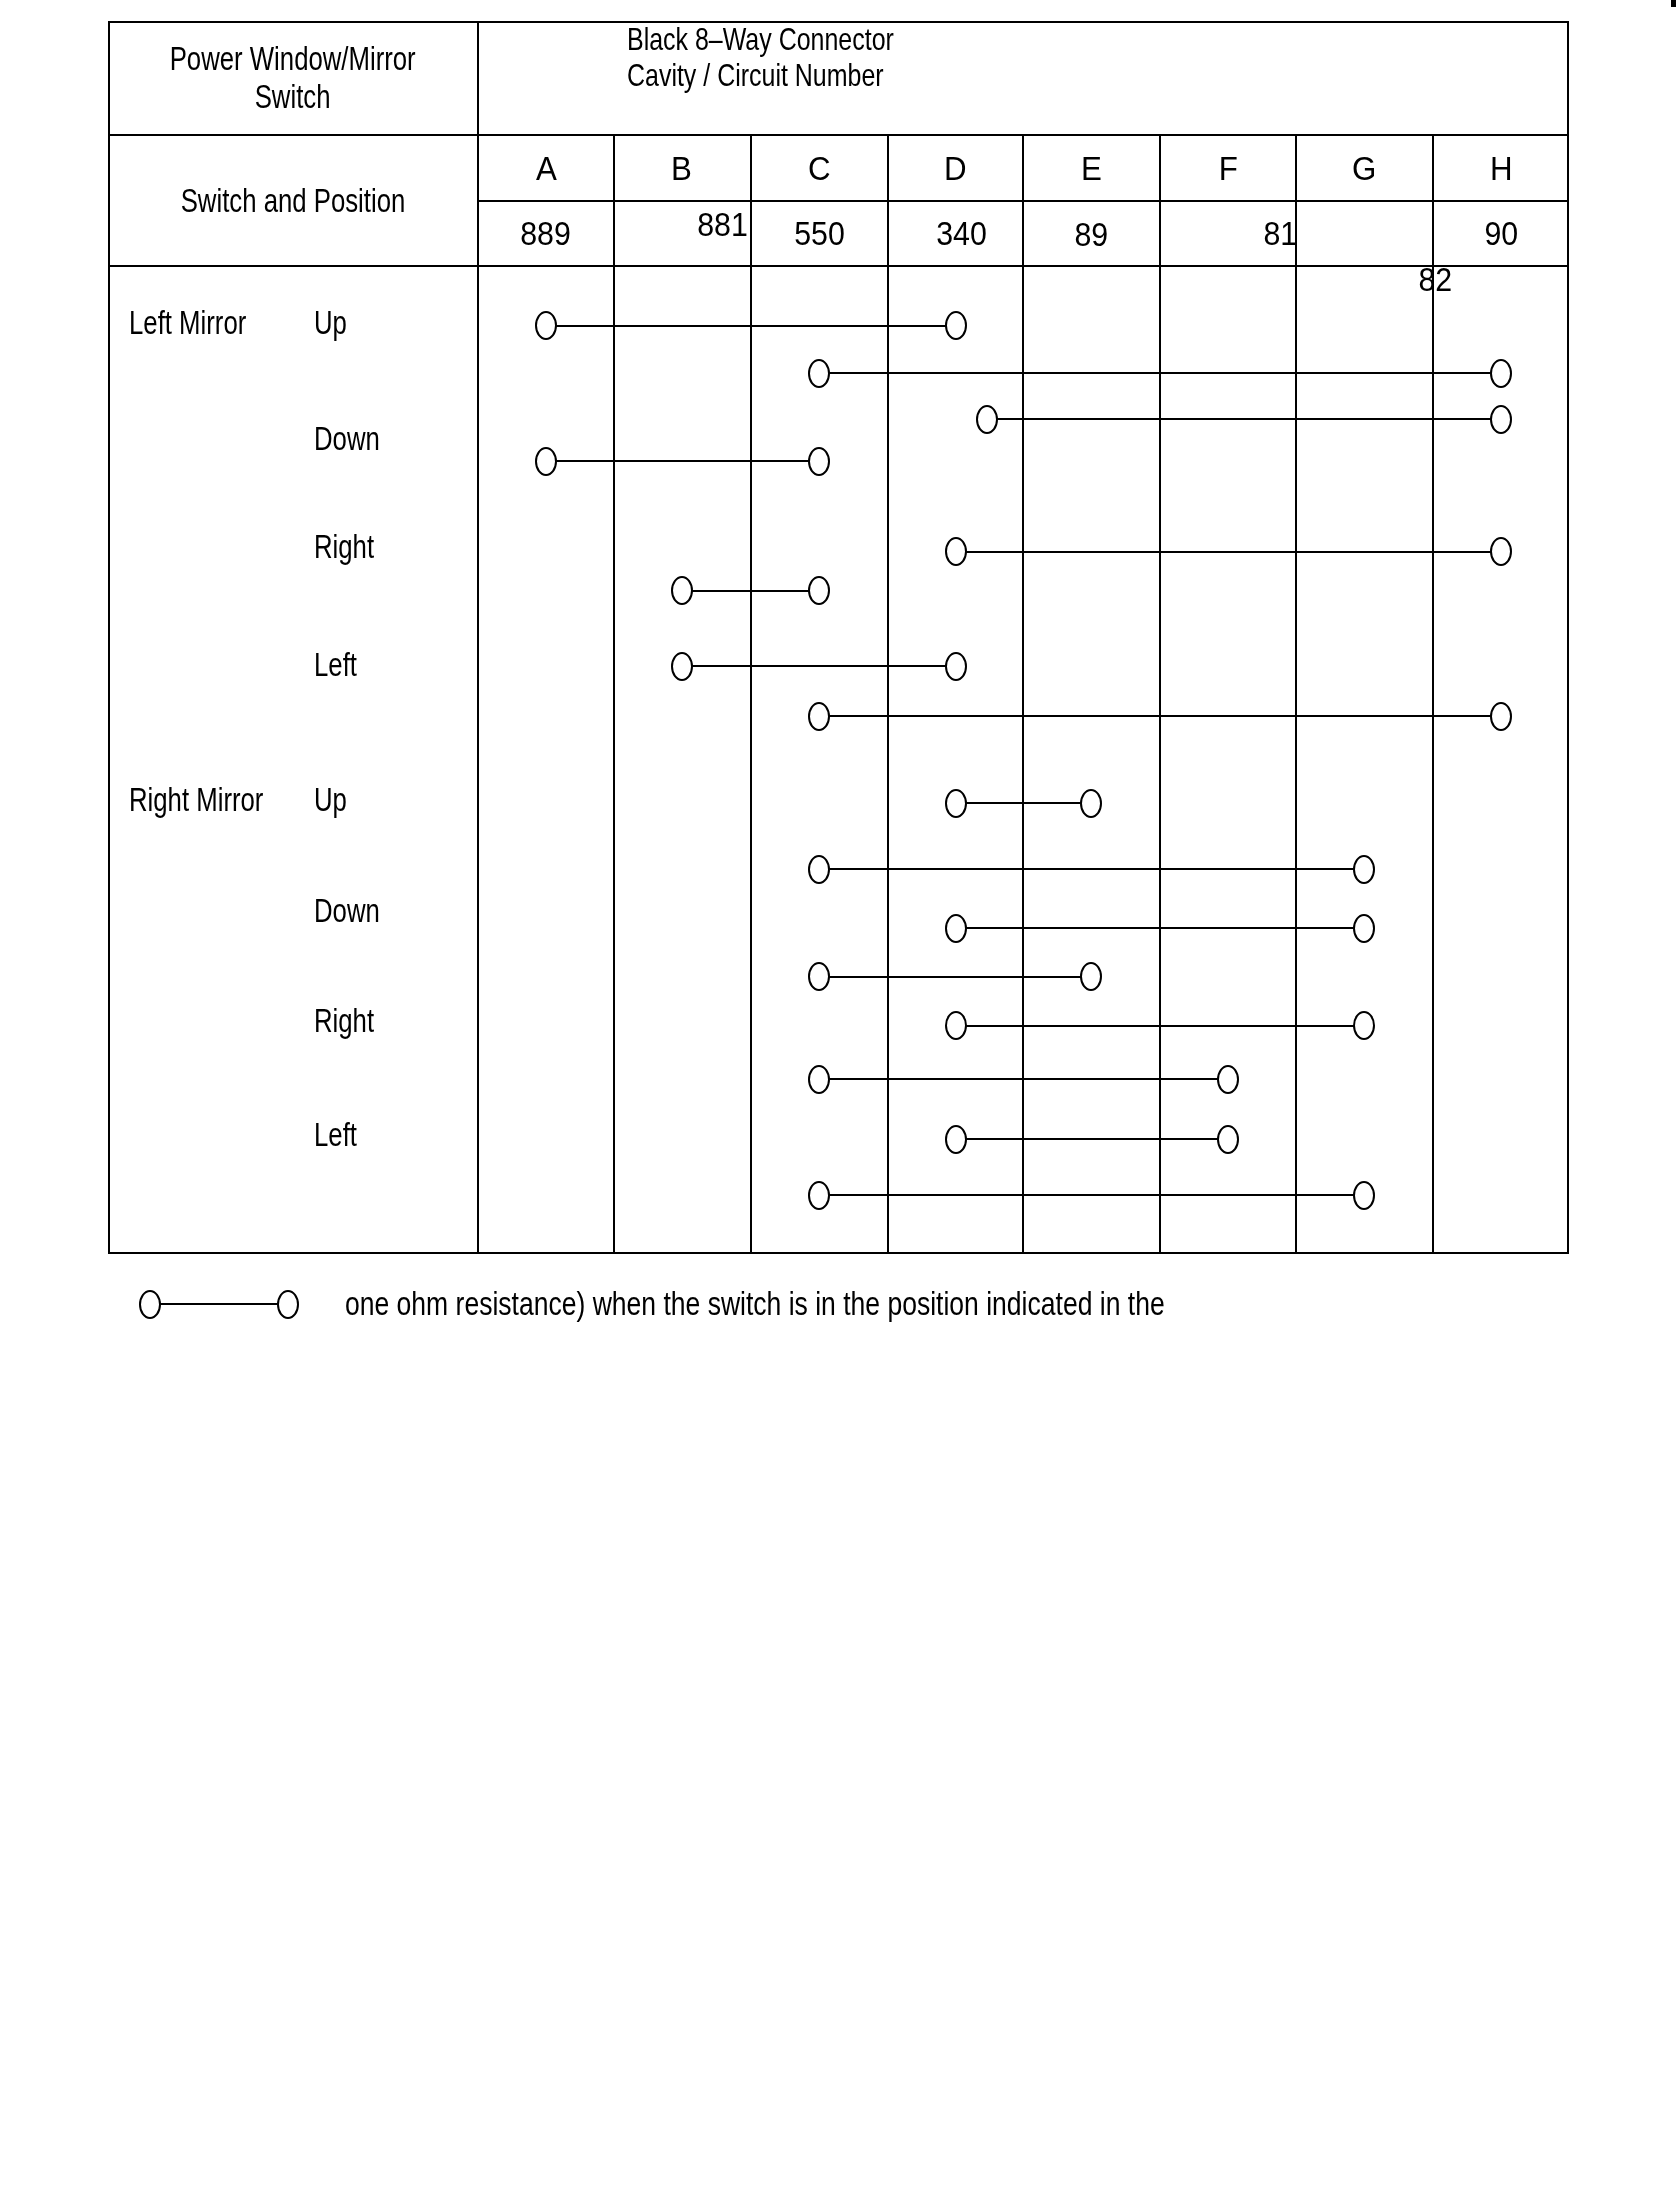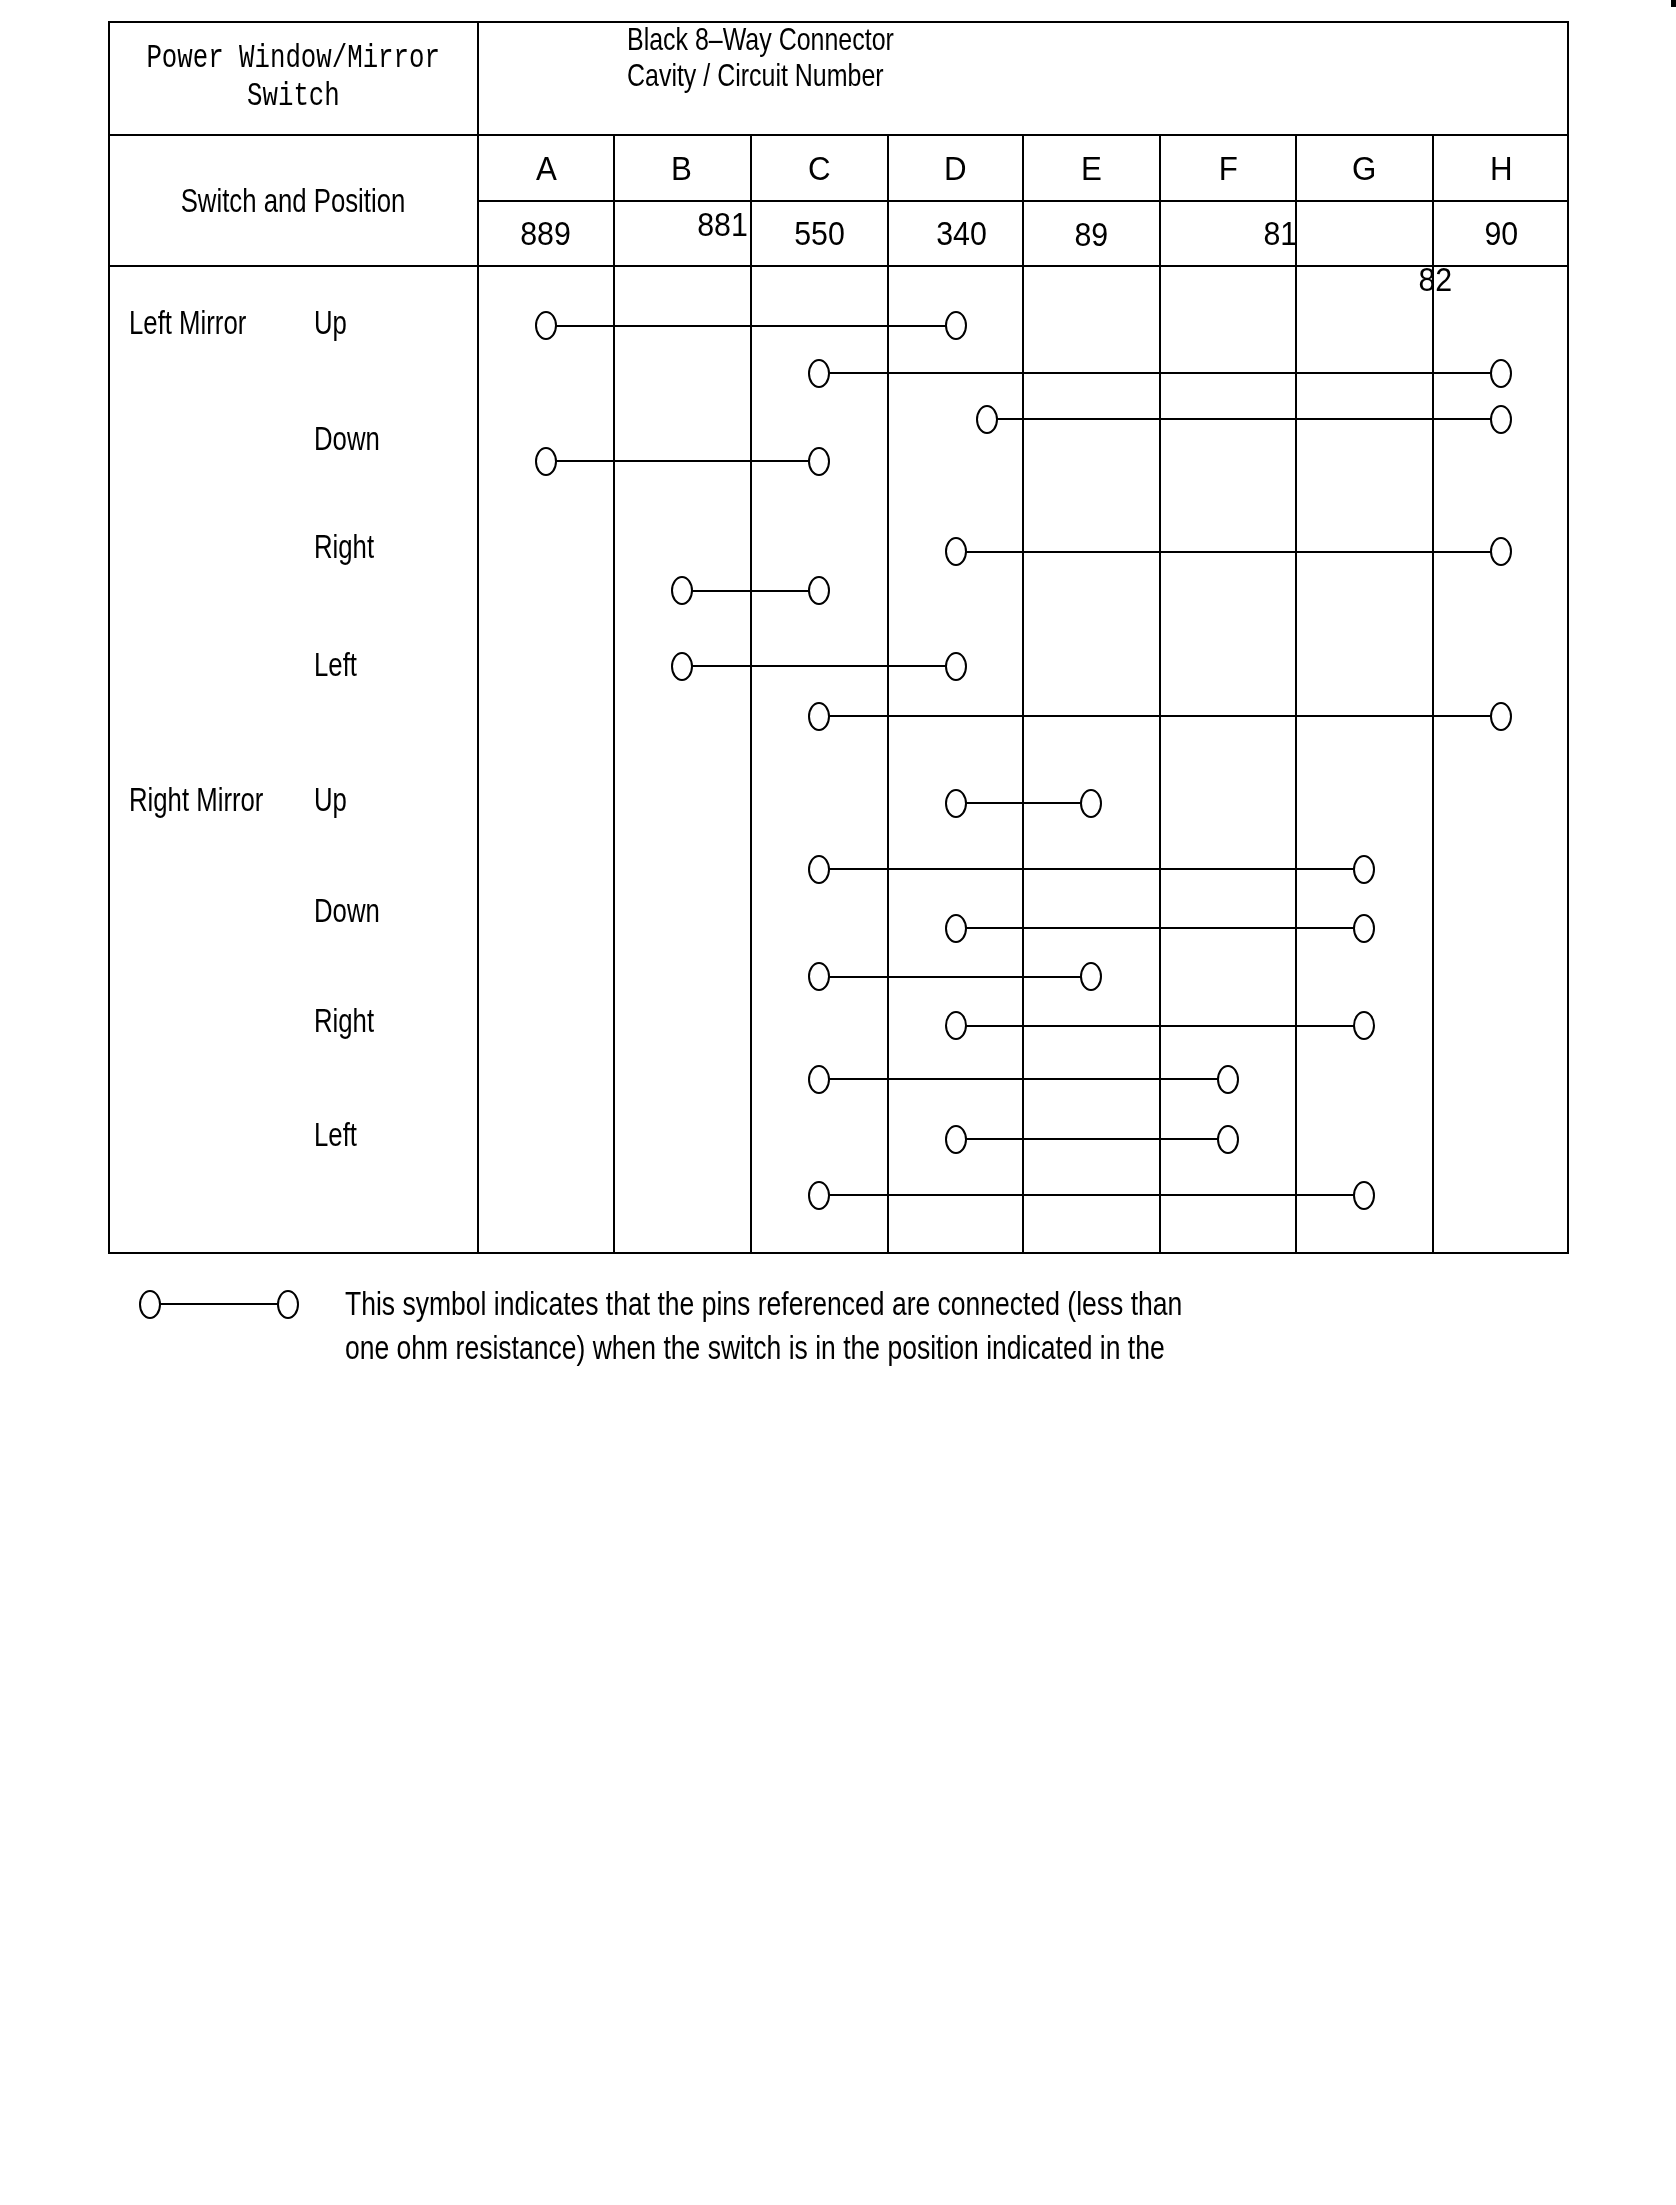--- a/index.html
+++ b/index.html
@@ -16,21 +16,21 @@
   .cell{position:absolute;display:flex;align-items:center;justify-content:center;box-sizing:border-box;}
   .cell-left{justify-content:flex-start;}
   .gridline{position:absolute;background:#000;}
   .frame{position:absolute;border:2.4px solid #000;box-sizing:border-box;background:transparent;}
   .pin-circle{
     position:absolute;width:22px;height:29px;box-sizing:border-box;
     border:2.4px solid #000;border-radius:50%;background:#fff;z-index:3;
   }
   .conn-line{position:absolute;height:2.4px;background:#000;z-index:2;}
   .lbl{position:absolute;display:flex;align-items:center;height:36px;font-size:33px;}
-  .title-line{font-size:33px;line-height:38px;font-family:Liberation Mono, monospace;}
+  .title-line{font-size:33px;line-height:38px;}
   .conn-title-line{font-size:32px;line-height:36px;}
   .hdr-letter{font-size:34px;}
   .hdr-number{font-size:33px;}
   .legend-text-line{font-size:34px;line-height:44px;}
   .speck{position:absolute;background:#000;}
 </style>
 </head>
 <body>
 
 <div class="frame" style="left:108px;top:21px;width:1461px;height:1233px;"></div>
@@ -193,19 +193,18 @@
     <div class="conn-line" style="left: 819px; top: 1194px; width: 545px;"></div>
     <div class="pin-circle" style="left: 808px; top: 1181px;"></div>
     <div class="pin-circle" style="left: 1353px; top: 1181px;"></div>
   </div>
 
 <div>
   <div class="conn-line" style="left:150px;top:1303px;width:138px;height:1.8px;"></div>
   <div class="pin-circle" style="left:139px;top:1290px;"></div>
   <div class="pin-circle" style="left:277px;top:1290px;"></div>
   <div class="abs" style="left:345px;top:1281px;">
-    <div class="legend-text-line"><span class="cond cond-l">This symbol indicates that the pins referenced are connected (less than</span></div>
     <div class="legend-text-line"><span class="cond cond-l">one ohm resistance) when the switch is in the position indicated in the</span></div>
   </div>
 </div>
 
 <div class="speck" style="left:1671px;top:0px;width:4.9px;height:7.3px;"></div>
 
 
 </body></html>

